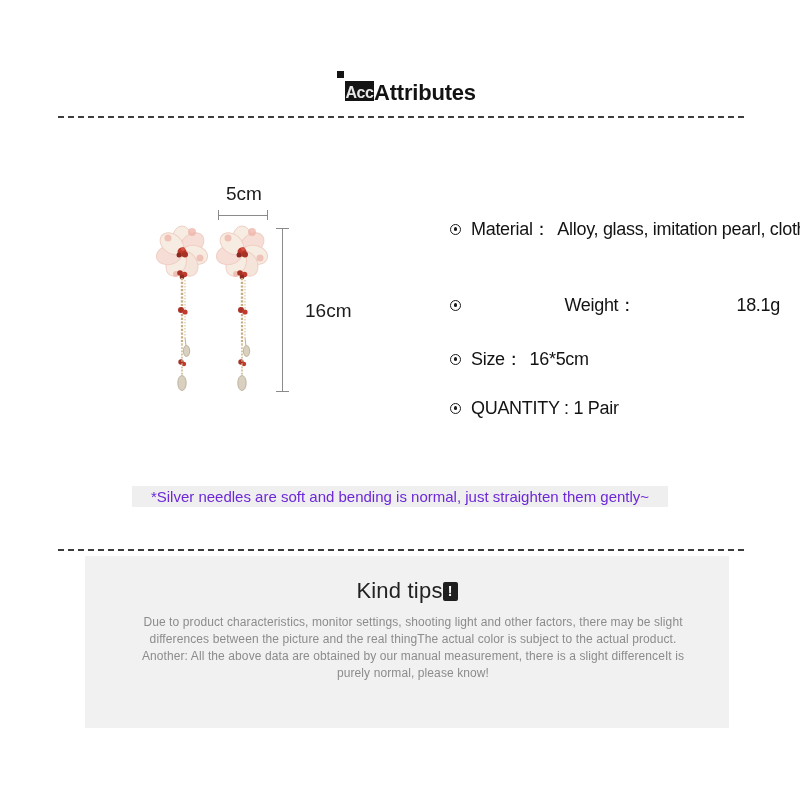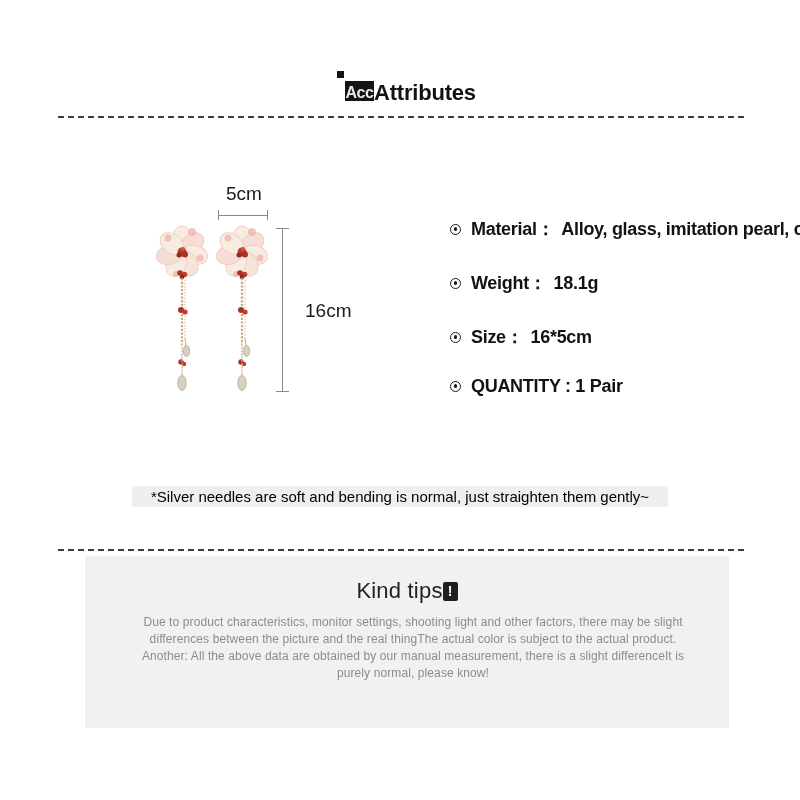--- a/index.html
+++ b/index.html
@@ -62,42 +62,41 @@
   
   .attr-list {
     left: 450px; top: 218px; width: 330px;
     display: flex; flex-direction: column;
   }
   .attr-row {
     display: flex; align-items: center;
     height: 22px;
     font-size: 18px; letter-spacing: -0.3px; color: #131313;
     white-space: nowrap;
-    font-weight: bold;
   }
   .attr-row + .attr-row { margin-top: 34px; }
-  .attr-row.r2 { margin-top: 32px; }
+  .attr-row.r2 { margin-top: 54px; justify-content: space-between; }
   .attr-row.r3 { margin-top: 32px; }
   .attr-row.r4 { margin-top: 27px; }
   .bullet {
     width: 11px; height: 11px; border: 1.5px solid #1a1a1a;
     border-radius: 50%; margin-right: 10px; flex: 0 0 auto;
     display: inline-flex; align-items: center; justify-content: center;
   }
   .bullet::after {
     content: ""; width: 3.5px; height: 3.5px;
     background: #1a1a1a; border-radius: 50%;
   }
   .attr-value { margin-left: 7px; }
 
   
   .note-wrap { left: 0; top: 486px; width: 800px; text-align: center; }
   .note-text {
     display: inline-block;
-    background: #efefef; color: #000000;
+    background: #efefef; color: #6d28d9;
     font-size: 15px; line-height: 21px;
     padding: 0 19px;
   }
 
   
   .tips-box {
     left: 85px; top: 556px; width: 644px; height: 172px;
     background: #f1f1f1;
     text-align: center;
   }

